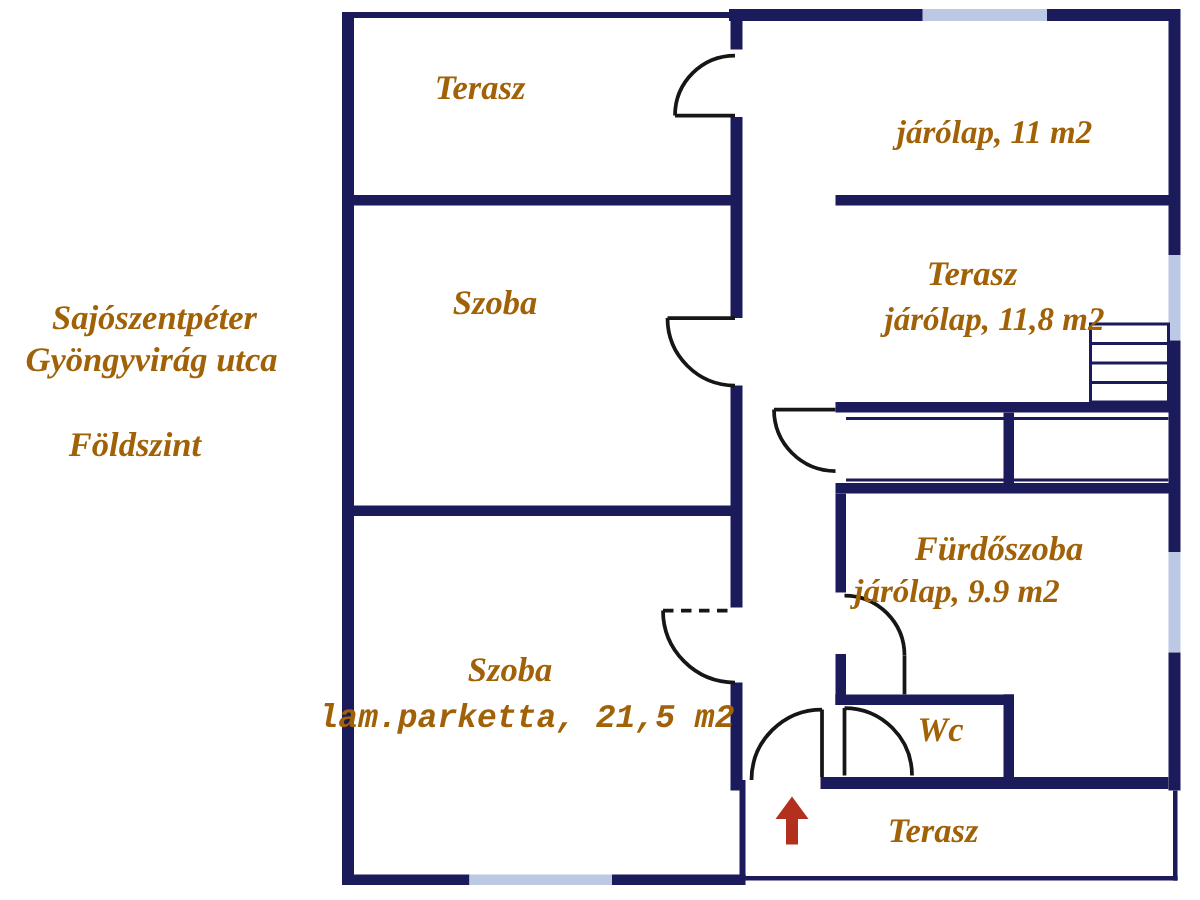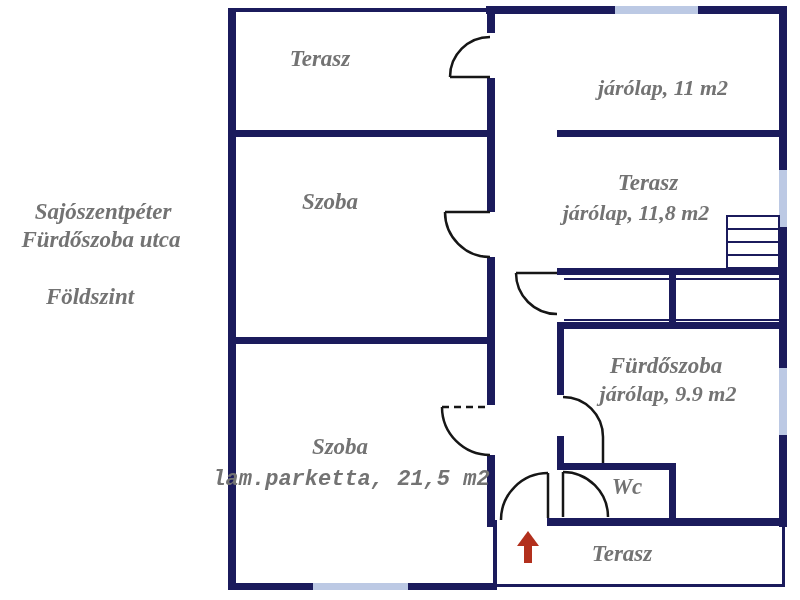--- a/index.html
+++ b/index.html
@@ -9,21 +9,21 @@
   .wall{fill:#1b1b5c;}
   .thinwall{fill:#1b1b5c;}
   .win{fill:#bcc9e4;}
   .door{stroke:#161616;stroke-width:2.5;fill:none;}
   .leaf{stroke:#161616;stroke-width:2.5;}
   .dashleaf{stroke:#161616;stroke-width:2.5;stroke-dasharray:7 5;}
   .stairs{stroke:#1b1b5c;stroke-width:2;fill:none;}
   .closet{stroke:#1b1b5c;stroke-width:2;fill:none;}
   .arrow{fill:#b2301d;}
   .lbl{position:absolute;transform:translate(-50%,-50%);font-style:italic;font-weight:700;
-       font-size:23px;color:#737373;white-space:nowrap;text-align:center;}
+       font-size:23px;color:#a16207;white-space:nowrap;text-align:center;}
   .det{font-size:22px;}
   .addr{font-size:23px;}
 </style>
 </head>
 <body>
 
 <div id="canvas">
 
   <svg id="plan-svg" width="800" height="600" viewBox="0 0 800 600">
 
@@ -110,34 +110,34 @@
       <path class="door" d="M 548 473 A 47 47 0 0 0 501 520"></path>
     </g>
 
     <g class="arrow">
       <polygon points="528,531 517,546 539,546"></polygon>
       <rect x="524" y="545" width="8" height="18"></rect>
     </g>
   </svg>
 
   <div class="lbl addr" style="left:103px;top:212px;">Sajószentpéter</div>
-  <div class="lbl addr" style="left:101px;top:240px;">Fürdőszoba utca</div>
+  <div class="lbl addr" style="left:101px;top:240px;">Gyöngyvirág utca</div>
   <div class="lbl addr" style="left:90px;top:297px;">Földszint</div>
 
   <div class="lbl" style="left:320px;top:59px;">Terasz</div>
 
   <div class="lbl det" style="left:663px;top:88px;">járólap, 11 m2</div>
 
   <div class="lbl" style="left:330px;top:202px;">Szoba</div>
 
   <div class="lbl" style="left:648px;top:183px;">Terasz</div>
-  <div class="lbl det" style="left:636px;top:213px;text-align:right;">járólap, 11,8 m2</div>
+  <div class="lbl det" style="left:663px;top:213px;text-align:right;">járólap, 11,8 m2</div>
 
   <div class="lbl" style="left:666px;top:366px;">Fürdőszoba</div>
-  <div class="lbl det" style="left:668px;top:394px;">járólap, 9.9 m2</div>
+  <div class="lbl det" style="left:638px;top:394px;">járólap, 9.9 m2</div>
 
   <div class="lbl" style="left:340px;top:447px;">Szoba</div>
   <div class="lbl det" style="left:351px;top:479px;font-family:Liberation Mono, monospace;">lam.parketta, 21,5 m2</div>
 
   <div class="lbl" style="left:627px;top:487px;">Wc</div>
 
   <div class="lbl" style="left:622px;top:554px;">Terasz</div>
 
 </div>
 

